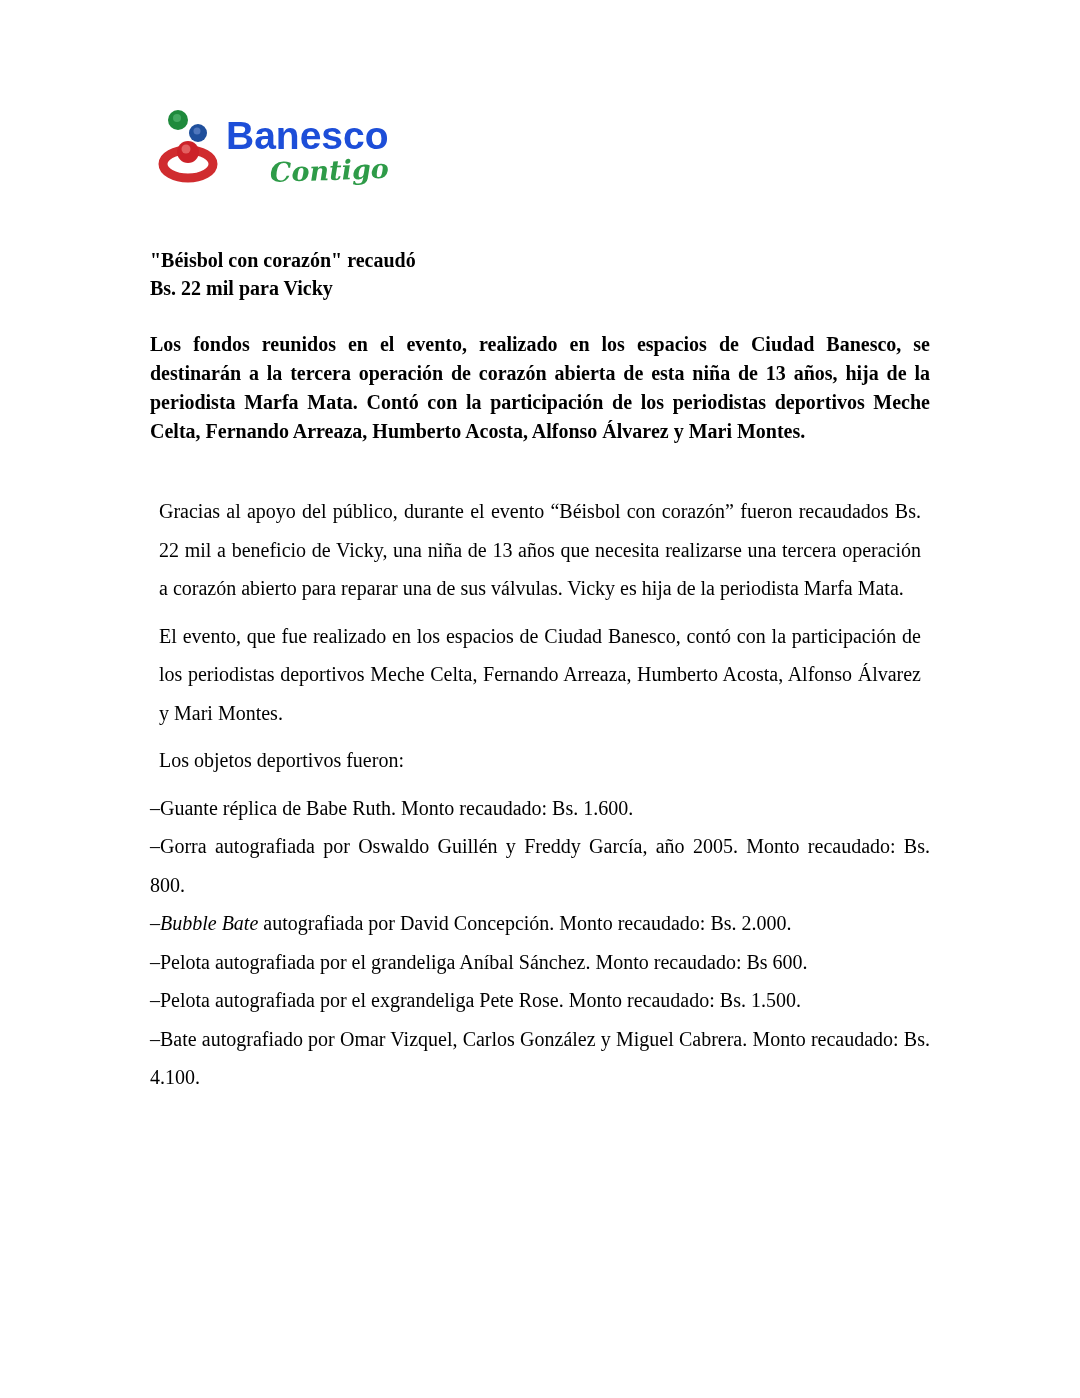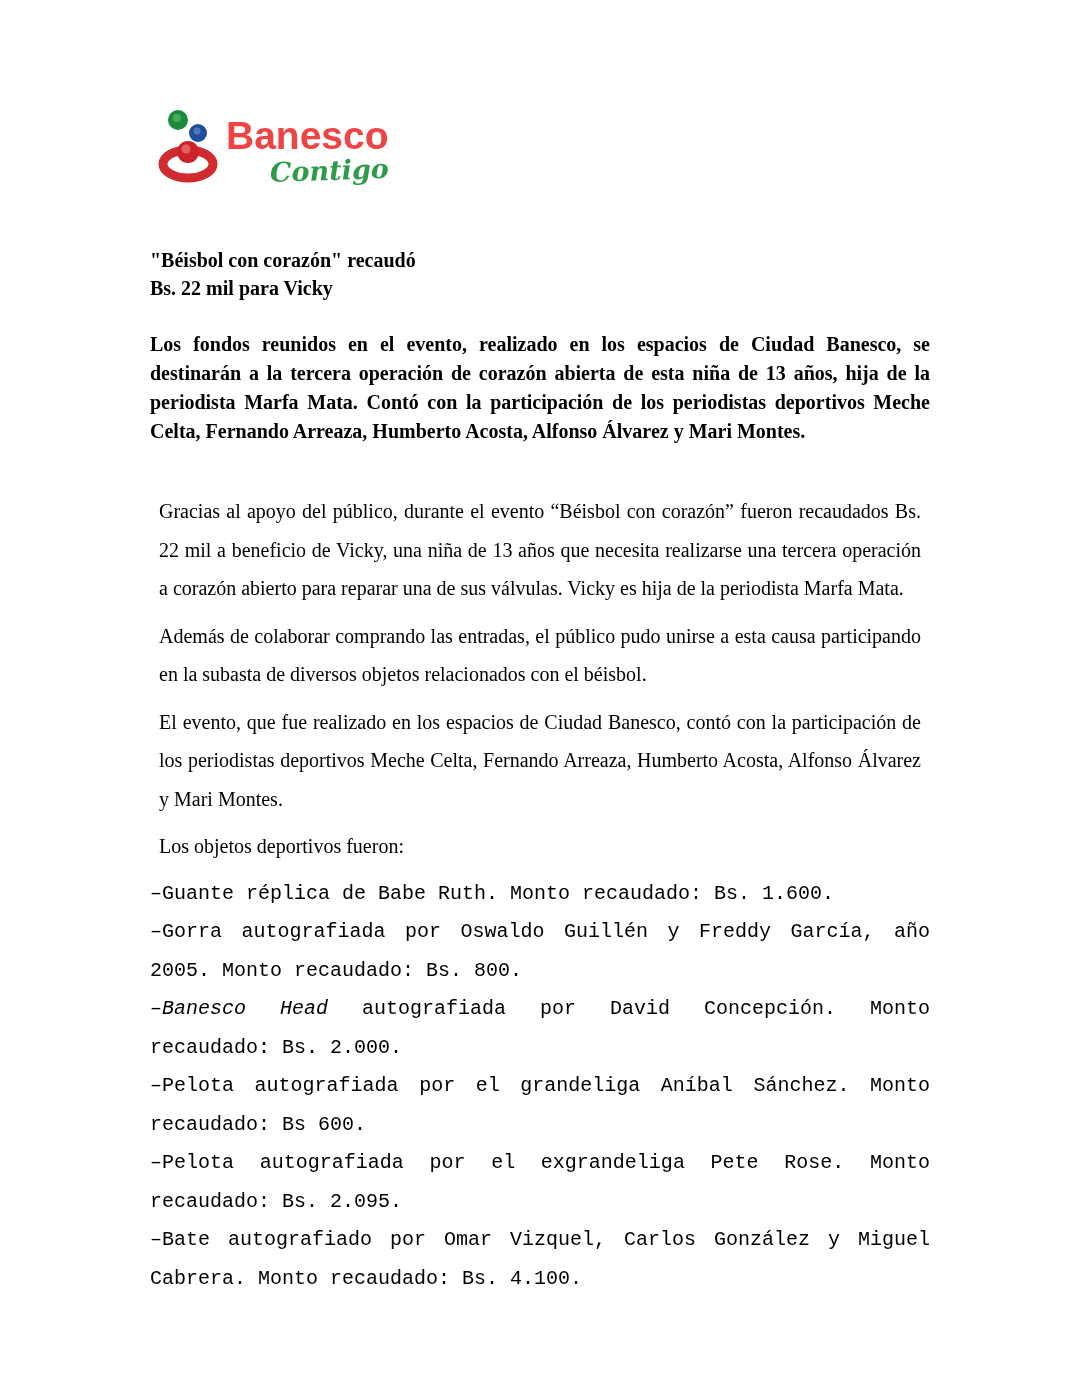--- a/index.html
+++ b/index.html
@@ -38,21 +38,21 @@
   .logo-text {
     display: flex;
     flex-direction: column;
     padding-top: 10px;
   }
   .brand {
     font-family: "Liberation Sans", sans-serif;
     font-weight: bold;
     font-size: 39px;
     line-height: 40px;
-    color: #ef4444;
+    color: #1d4ed8;
     letter-spacing: 0px;
   }
   .tagline {
     font-family: "DejaVu Serif", serif;
     font-style: italic;
     font-weight: bold;
     font-size: 27px;
     line-height: 30px;
     color: #2e9b48;
     margin-left: 44px;
@@ -82,21 +82,20 @@
     line-height: 38.5px;
   }
   .body-text p {
     margin: 9px;
     text-align: justify;
   }
   .auction-list {
     margin: 0;
     padding: 0;
     list-style: none;
-    font-family: Liberation Mono, monospace;
   }
   .auction-list li {
     margin: 0;
     text-align: justify;
   }
   .item-italic { font-style: italic; }
 </style>
 </head>
 <body>
 
@@ -121,27 +120,26 @@
 
   <div class="headline">
     <div>"Béisbol con corazón" recaudó</div>
     <div>Bs. 22 mil para Vicky</div>
   </div>
 
   <div class="lead">Los fondos reunidos en el evento, realizado en los espacios de Ciudad Banesco, se destinarán a la tercera operación de corazón abierta de esta niña de 13 años, hija de la periodista Marfa Mata. Contó con la participación de los periodistas deportivos Meche Celta, Fernando Arreaza, Humberto Acosta, Alfonso Álvarez y Mari Montes.</div>
 
   <div class="body-text">
     <p>Gracias al apoyo del público, durante el evento “Béisbol con corazón” fueron recaudados Bs. 22 mil a beneficio de Vicky, una niña de 13 años que necesita realizarse una tercera operación a corazón abierto para reparar una de sus válvulas. Vicky es hija de la periodista Marfa Mata.</p>
-    <p>Además de colaborar comprando las entradas, el público pudo unirse a esta causa participando en la subasta de diversos objetos relacionados con el béisbol.</p>
     <p>El evento, que fue realizado en los espacios de Ciudad Banesco, contó con la participación de los periodistas deportivos Meche Celta, Fernando Arreaza, Humberto Acosta, Alfonso Álvarez y Mari Montes.</p>
     <p>Los objetos deportivos fueron:</p>
 
     <ul class="auction-list">
       <li><span>–</span><span class="item-italic"></span><span>Guante réplica de Babe Ruth. Monto recaudado: Bs. 1.600.</span></li>
       <li><span>–</span><span class="item-italic"></span><span>Gorra autografiada por Oswaldo Guillén y Freddy García, año 2005.  Monto recaudado: Bs. 800.</span></li>
-      <li><span>–</span><span class="item-italic">Banesco Head</span><span> autografiada por David Concepción. Monto recaudado: Bs. 2.000.</span></li>
+      <li><span>–</span><span class="item-italic">Bubble Bate</span><span> autografiada por David Concepción. Monto recaudado: Bs. 2.000.</span></li>
       <li><span>–</span><span class="item-italic"></span><span>Pelota autografiada por el grandeliga Aníbal Sánchez. Monto recaudado:  Bs 600.</span></li>
-      <li><span>–</span><span class="item-italic"></span><span>Pelota autografiada por el exgrandeliga Pete Rose. Monto recaudado: Bs. 2.095.</span></li>
+      <li><span>–</span><span class="item-italic"></span><span>Pelota autografiada por el exgrandeliga Pete Rose. Monto recaudado: Bs. 1.500.</span></li>
       <li><span>–</span><span class="item-italic"></span><span>Bate autografiado por Omar Vizquel, Carlos González y Miguel Cabrera. Monto recaudado:  Bs. 4.100.</span></li>
     </ul>
   </div>
 
 </div>
 
 </body></html>

